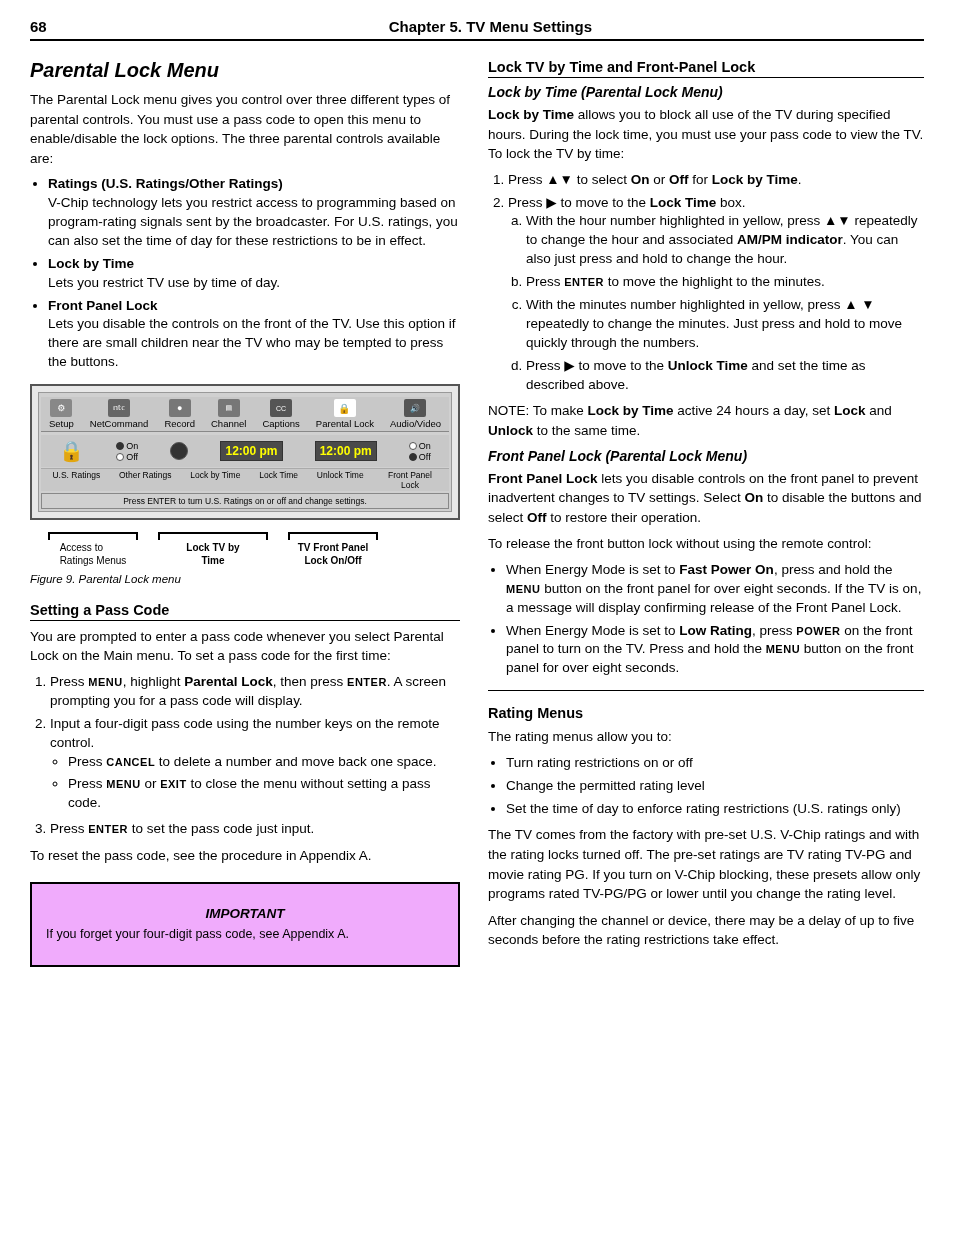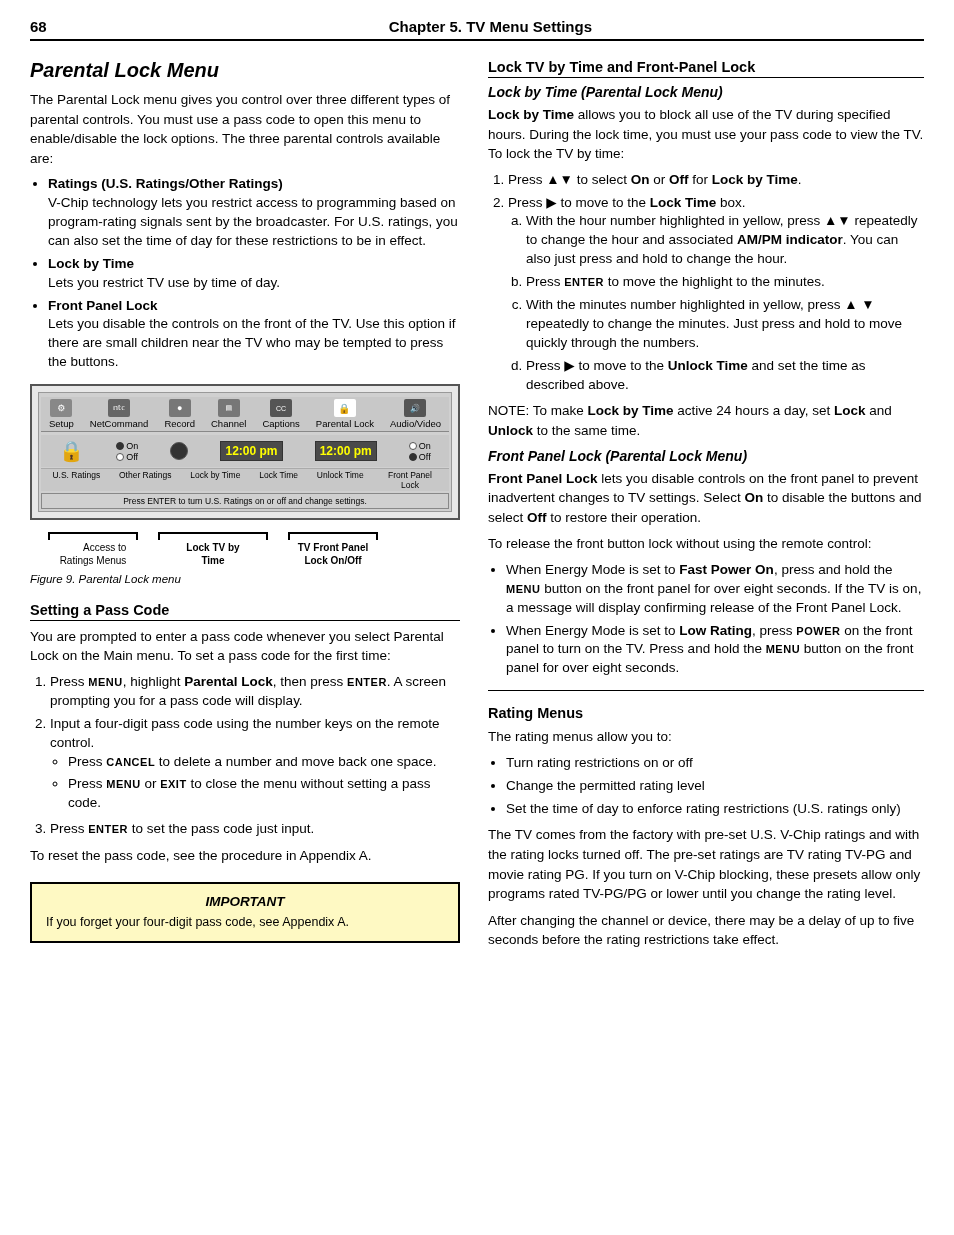--- a/index.html
+++ b/index.html
@@ -218,23 +218,23 @@
     }
     .figure-caption {
       font-size: 11.5px;
       font-style: italic;
       margin-top: 4px;
       margin-bottom: 8px;
     }
     
     .important-box {
       border: 2px solid #000;
-      padding: 10px 14px;
+      padding: 22px 14px;
       margin-top: 16px;
-      background: #fef9c3;
+      background: #f0abfc;
     }
     .important-title {
       font-size: 13.5px;
       font-style: italic;
       font-weight: bold;
       text-align: center;
       margin-bottom: 5px;
     }
     .important-text {
       font-size: 12.5px;
@@ -370,21 +370,21 @@
           </div>
 
           <div class="status-bar">Press ENTER to turn U.S. Ratings on or off and change settings.</div>
         </div>
       </div>
 
       <div style="display:flex; align-items:flex-start; margin: 4px 8px 2px 8px;">
 
         <div style="display:flex;flex-direction:column;align-items:center; width:110px;">
           <div style="width:90px;height:8px;border-top:2px solid #000;border-left:2px solid #000;border-right:2px solid #000;"></div>
-          <div style="font-size:10px;text-align:right;margin-top:1px;line-height:1.3;">Access to<br>Ratings Menus</div>
+          <div style="font-size:10px;text-align:left;margin-top:1px;line-height:1.3;">Access to<br>Ratings Menus</div>
         </div>
         <div style="margin-top:0;display:flex;flex-direction:column;align-items:center; width:130px;">
           <div style="width:110px;height:8px;border-top:2px solid #000;border-left:2px solid #000;border-right:2px solid #000;"></div>
           <div style="font-size:10px;text-align:center;margin-top:1px;line-height:1.3;"><strong>Lock TV by<br>Time</strong></div>
         </div>
         <div style="display:flex;flex-direction:column;align-items:center; width:110px;">
           <div style="width:90px;height:8px;border-top:2px solid #000;border-left:2px solid #000;border-right:2px solid #000;"></div>
           <div style="font-size:10px;text-align:center;margin-top:1px;line-height:1.3;"><strong>TV Front Panel<br>Lock On/Off</strong></div>
         </div>
       </div>

